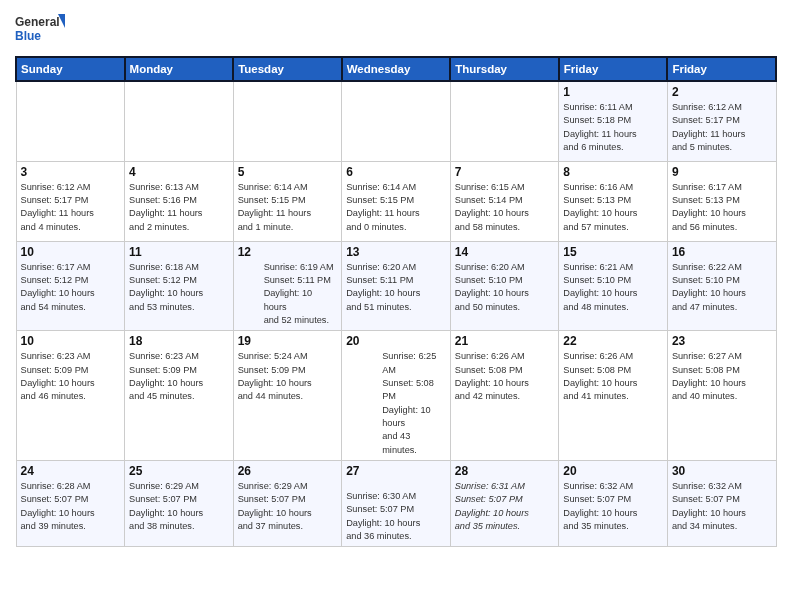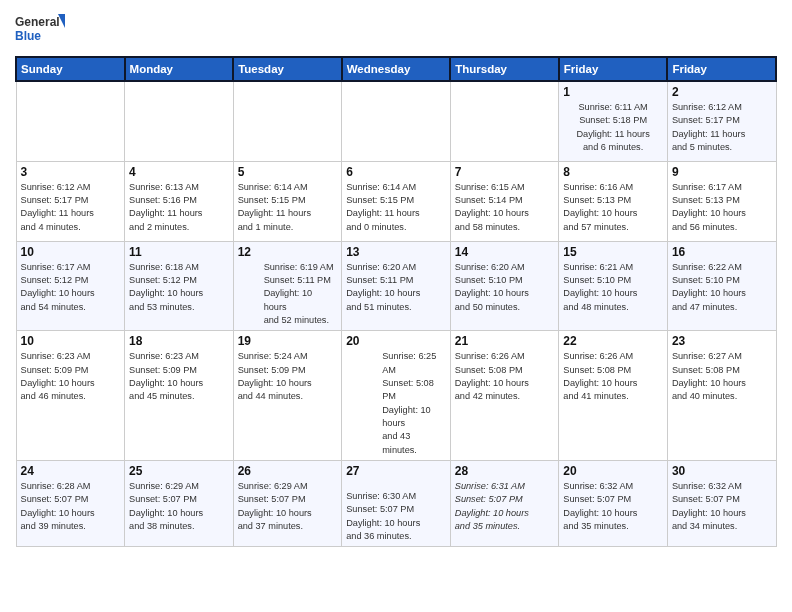--- a/index.html
+++ b/index.html
@@ -115,21 +115,21 @@
     </thead>
     <tbody id="calendar-body">
     <tr>
           <td class="empty-cell"></td>
           <td class="empty-cell"></td>
           <td class="empty-cell"></td>
           <td class="empty-cell"></td>
           <td class="empty-cell"></td>
           <td>
             <span class="day-number">1</span>
-            <div class="day-info" style="white-space: pre-line; text-align: center;">Sunrise: 6:11 AM
+            <div class="day-info" style="white-space: pre-line;">Sunrise: 6:11 AM
 Sunset: 5:18 PM
 Daylight: 11 hours
 and 6 minutes.</div>
           </td>
           <td>
             <span class="day-number">2</span>
             <div class="day-info" style="white-space: pre-line;">Sunrise: 6:12 AM
 Sunset: 5:17 PM
 Daylight: 11 hours
 and 5 minutes.</div>

